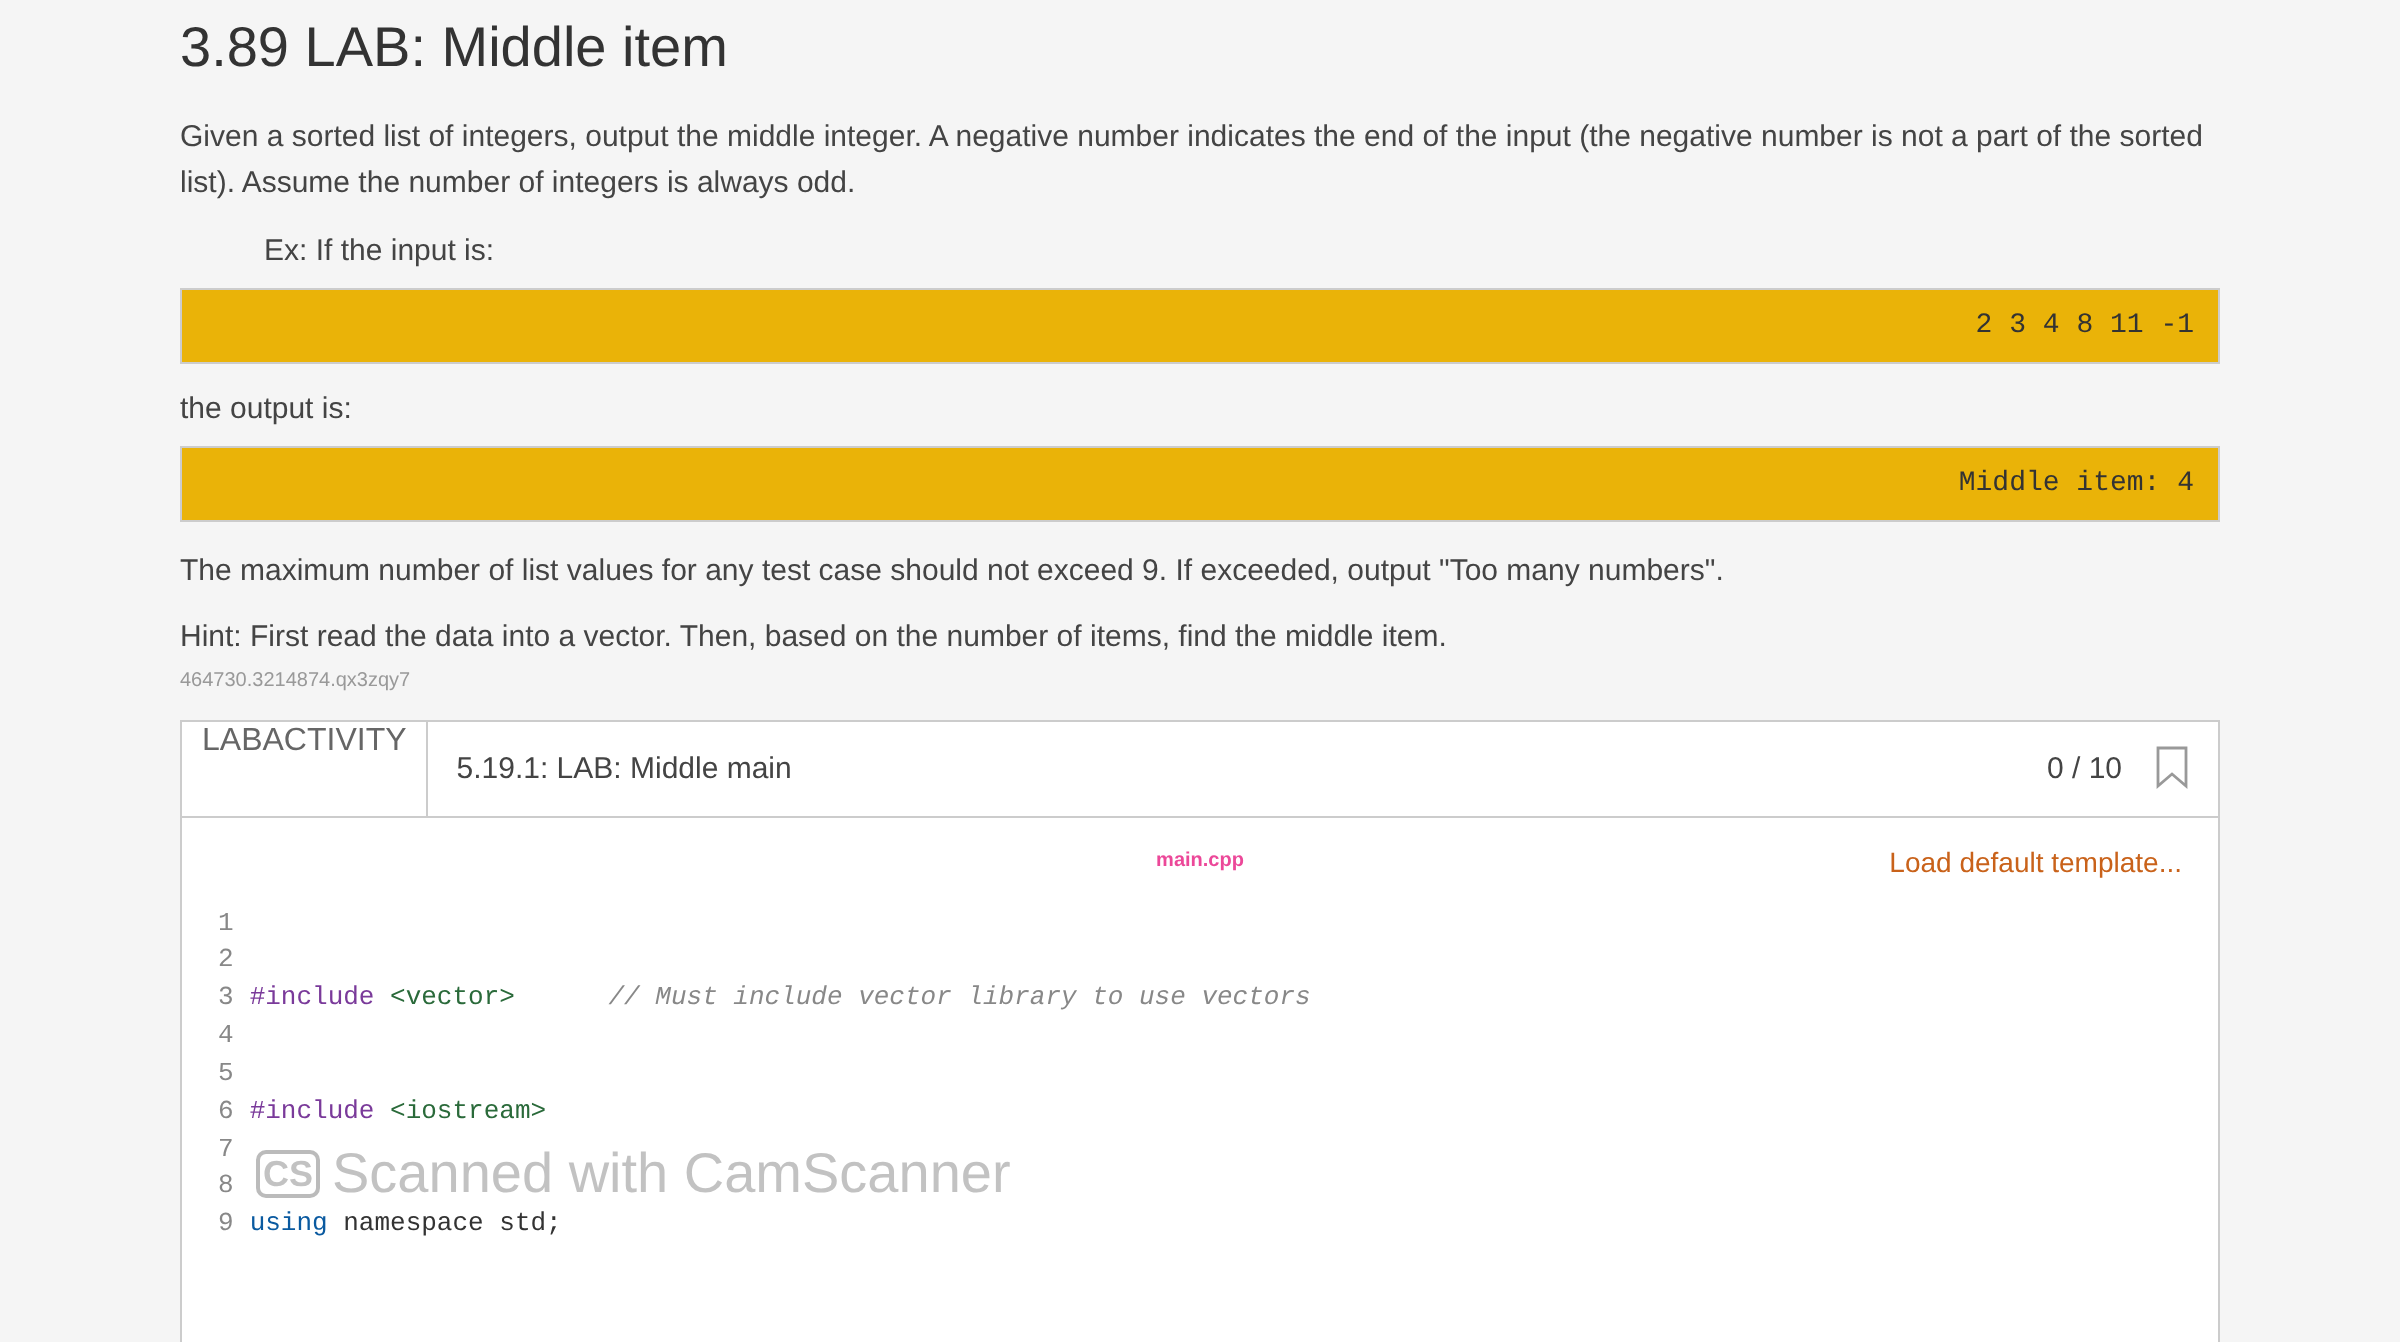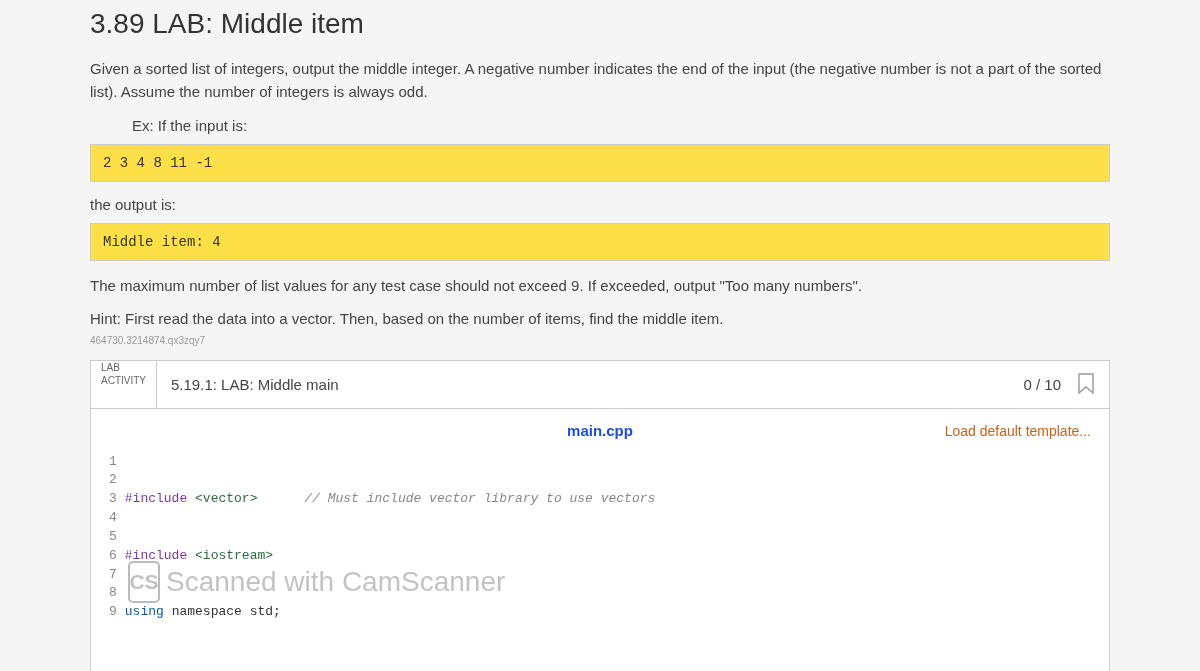--- a/index.html
+++ b/index.html
@@ -34,28 +34,29 @@
       line-height: 1.5;
       margin-bottom: 14px;
     }
     .ex-label {
       font-size: 15px;
       color: #444;
       margin-bottom: 10px;
       margin-left: 42px;
     }
     .code-block {
-      background: #fde047;
+      background: #eab308;
       border: 1px solid #ccc;
       padding: 10px 12px;
       font-family: "Courier New", monospace;
       font-size: 14px;
       color: #333;
       margin-bottom: 14px;
       white-space: pre;
+      text-align: right;
     }
     .output-label {
       font-size: 15px;
       color: #444;
       margin-bottom: 10px;
     }
     .note {
       font-size: 15px;
       color: #444;
       line-height: 1.5;
@@ -83,28 +84,28 @@
       border-bottom: 1px solid #ccc;
       padding: 0;
       height: 48px;
     }
     .activity-left {
       display: flex;
       align-items: center;
       height: 100%;
     }
     .activity-tag {
-      font-size: 10px;
+      font-size: 16px;
       color: #666;
       padding: 0 10px;
       line-height: 1.3;
       border-right: 1px solid #ccc;
       height: 100%;
       display: flex;
-      flex-direction: column;
+      flex-direction: row;
       justify-content: flex-start;
     }
     .activity-title {
       font-size: 15px;
       color: #444;
       padding-left: 14px;
     }
     .activity-right {
       display: flex;
       align-items: center;
@@ -123,23 +124,23 @@
       display: flex;
       align-items: center;
       justify-content: space-between;
       padding: 14px 18px 14px 18px;
       position: relative;
     }
     .filename {
       position: absolute;
       left: 50%;
       transform: translateX(-50%);
-      font-size: 15px;
+      font-size: 10px;
       font-weight: 600;
-      color: #1d4ed8;
+      color: #ec4899;
     }
     .load-template {
       font-size: 14px;
       color: #c9621a;
       cursor: pointer;
     }
     .editor-area {
       background: #fff;
       display: flex;
       font-family: "Courier New", monospace;
@@ -174,27 +175,27 @@
       font-size: 28px;
       color: rgba(120,120,120,0.45);
       font-weight: 400;
       pointer-events: none;
       display: flex;
       align-items: center;
       gap: 6px;
     }
     .watermark-badge {
       width: 32px;
-      height: 42px;
+      height: 24px;
       border: 2px solid rgba(120,120,120,0.5);
       border-radius: 5px;
       display: flex;
       align-items: center;
       justify-content: center;
-      font-size: 21px;
+      font-size: 18px;
       font-weight: bold;
     }
   </style>
 </head>
 <body>
 
 <div class="page">
   <h1 class="title">3.89 LAB: Middle item</h1>
 
   <p class="description">Given a sorted list of integers, output the middle integer. A negative number indicates the end of the input (the negative number is not a part of the sorted list). Assume the number of integers is always odd.</p>

